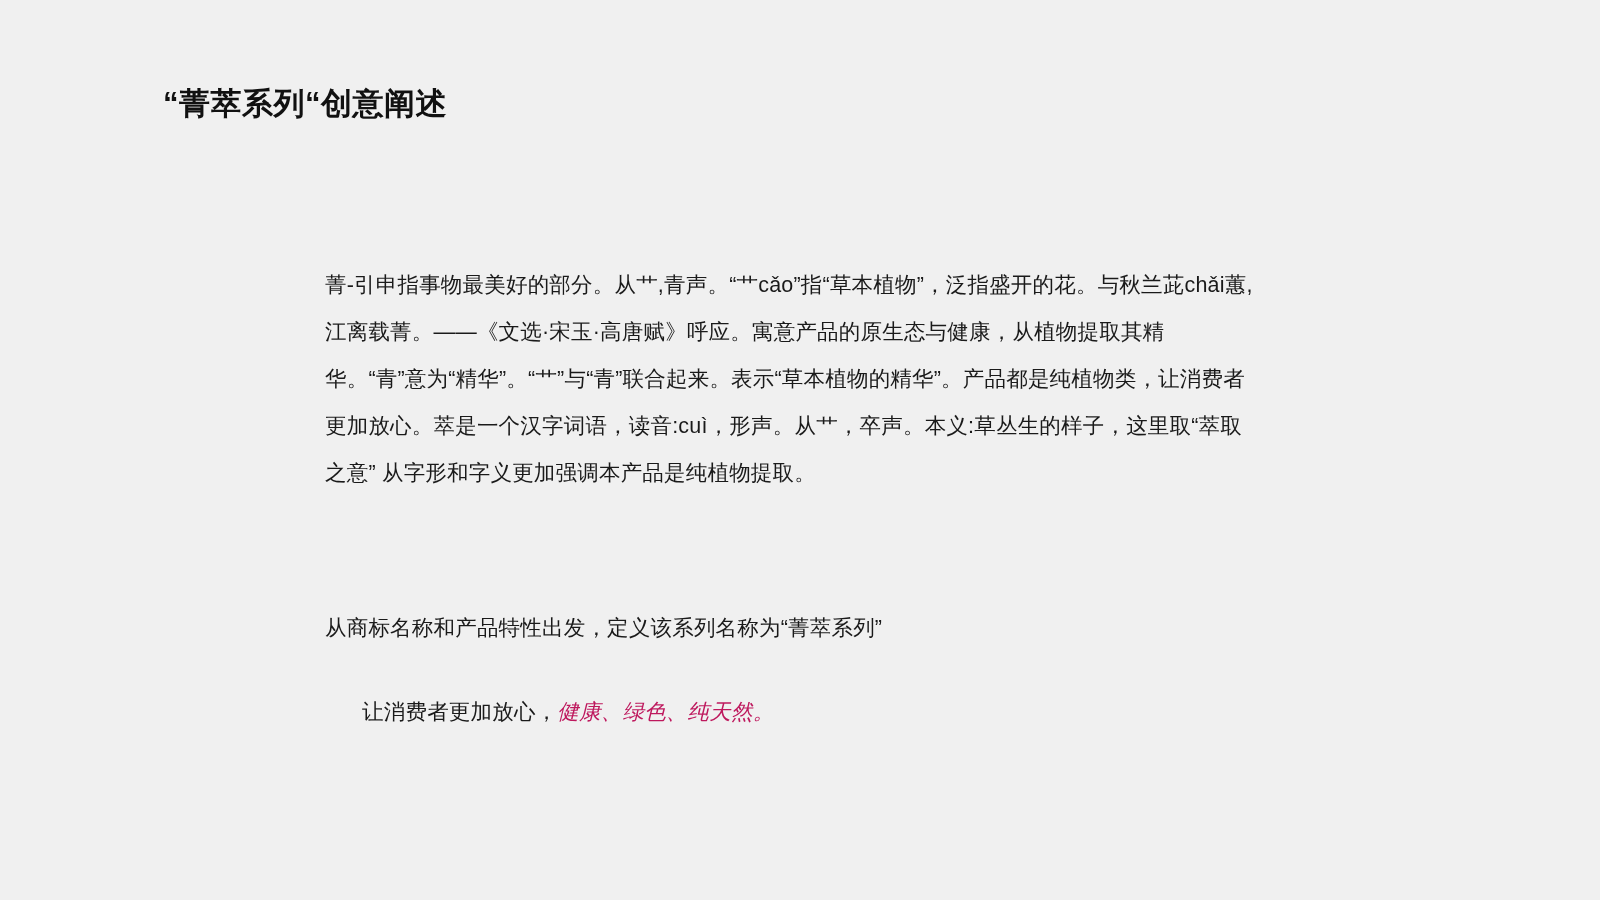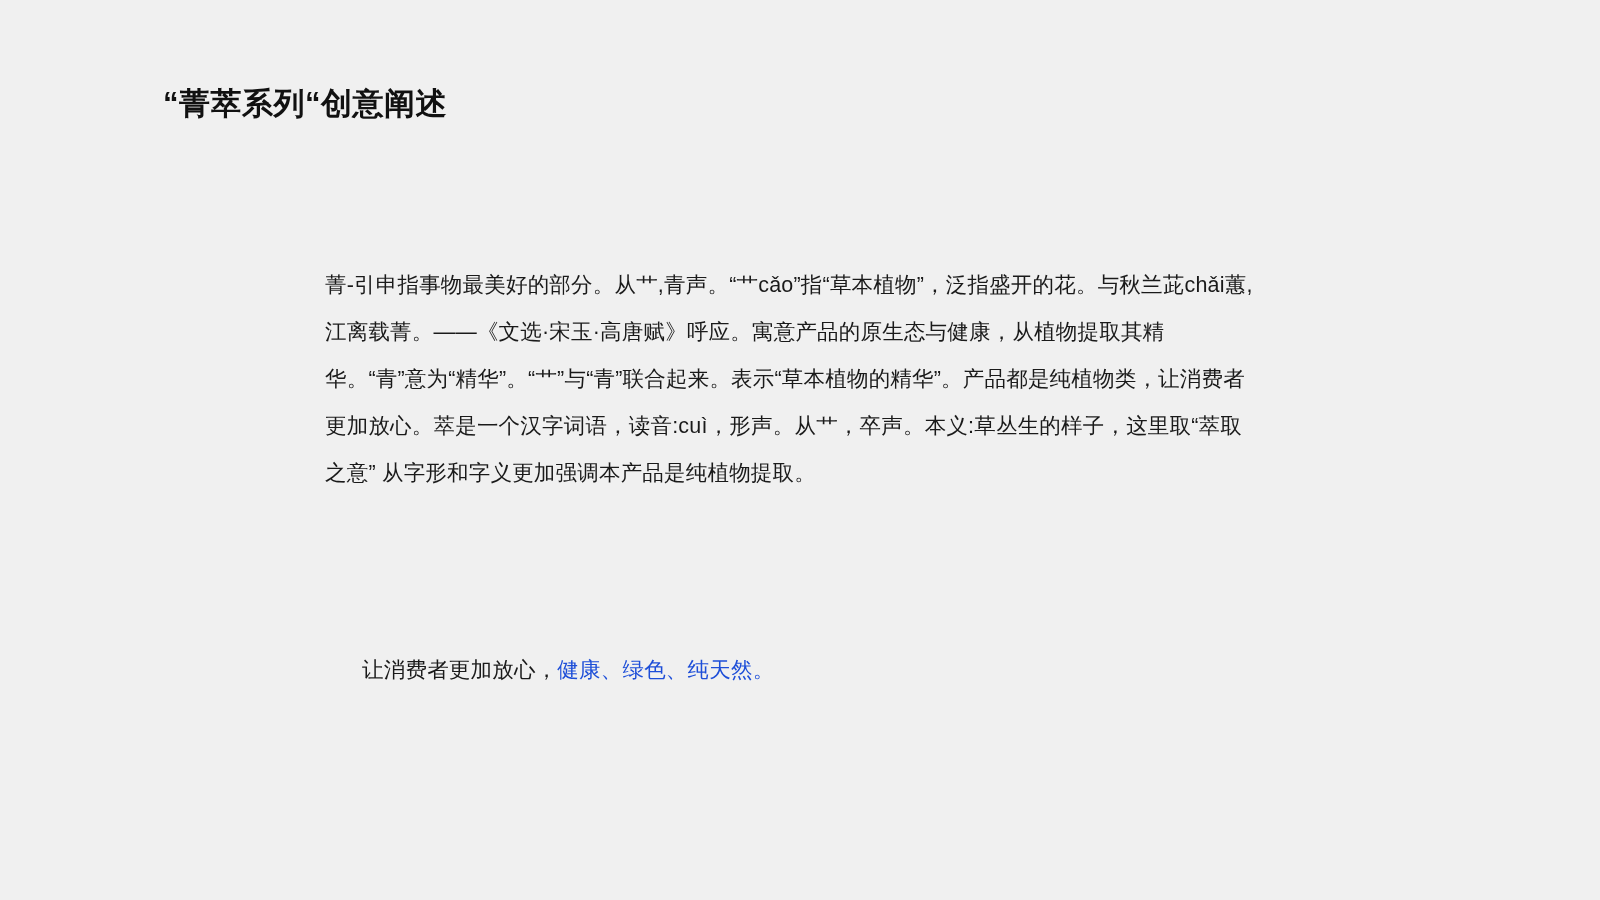--- a/index.html
+++ b/index.html
@@ -51,33 +51,35 @@
     width: 930px;
   }
   .closing-line {
     font-size: 21.5px;
     line-height: 42px;
     color: #1a1a1a;
     letter-spacing: 0.2px;
     white-space: pre;
   }
   .highlight {
-    color: #1d4ed8;
+    color: #be185d;
+    font-style: italic;
   }
 </style>
 </head>
 <body>
 
 <div class="slide">
 
   <div class="slide-title">“菁萃系列“创意阐述</div>
 
   <div class="body-block">
     <div class="para-main">菁-引申指事物最美好的部分。从艹,青声。“艹cǎo”指“草本植物”，泛指盛开的花。与秋兰茈chǎi蕙,江离载菁。——《文选·宋玉·高唐赋》呼应。寓意产品的原生态与健康，从植物提取其精华。“青”意为“精华”。“艹”与“青”联合起来。表示“草本植物的精华”。产品都是纯植物类，让消费者更加放心。萃是一个汉字词语，读音:cuì，形声。从艹，卒声。本义:草丛生的样子，这里取“萃取之意” 从字形和字义更加强调本产品是纯植物提取。</div>
   </div>
 
   <div class="closing-block">
+    <div class="closing-line">从商标名称和产品特性出发，定义该系列名称为“菁萃系列”</div>
     <div class="closing-line">
       <span>让消费者更加放心，</span><span class="highlight">健康、绿色、纯天然。</span>
     </div>
   </div>
 
 </div>
 
 </body></html>

